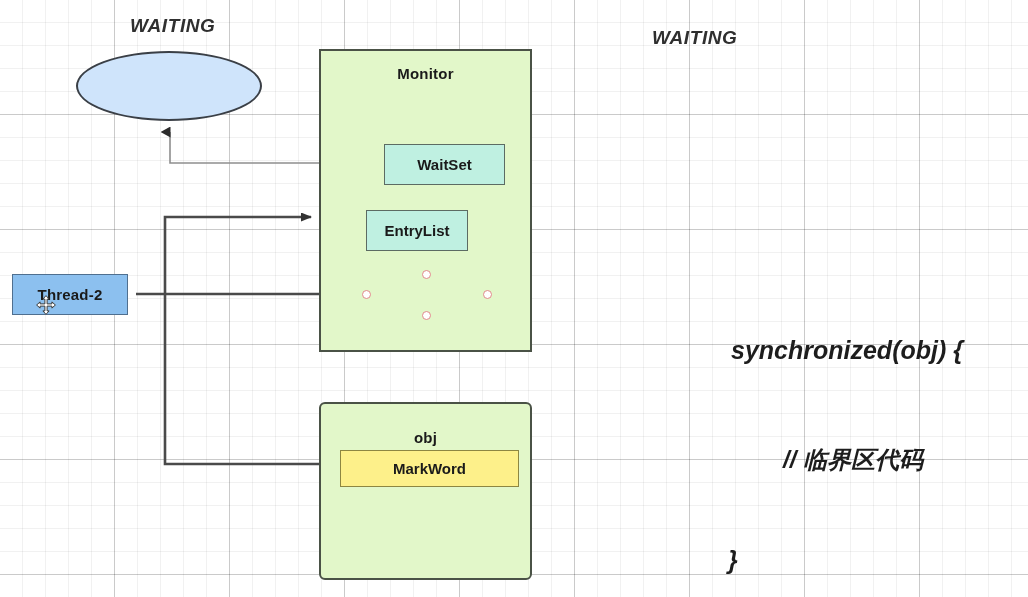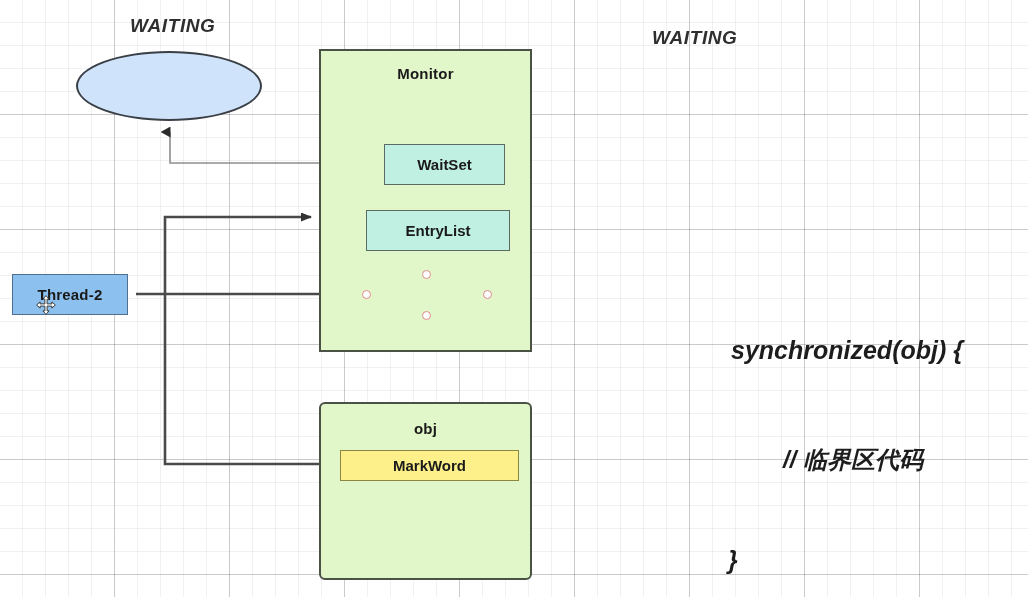--- a/index.html
+++ b/index.html
@@ -97,45 +97,45 @@
     top: 402px;
     width: 213px;
     height: 178px;
     background: #e2f7c9;
     border: 2px solid #4a5246;
     border-radius: 6px;
     align-items: flex-start;
     justify-content: center;
   }
   #obj-node .container-title {
-    margin-top: 16px;
+    margin-top: 25px;
     font-size: 15px;
   }
 
   .inner-box {
     position: absolute;
     box-sizing: border-box;
     display: flex;
     align-items: center;
     justify-content: center;
     background: #bff0e1;
     border: 1.5px solid #5c6b63;
     font-weight: bold;
     font-size: 15px;
     color: #1a1a1a;
   }
   #waitset-box   { left: 366px; top: 144px; width: 121px; height: 41px; margin-left: 18px; }
-  #entrylist-box { left: 366px; top: 210px; width: 144px; height: 41px; }
+  #entrylist-box { left: 366px; top: 210px; width: 102px; height: 41px; }
   #owner-box     { left: 366px; top: 274px; width: 121px; height: 41px; }
 
   #markword-box {
     left: 340px;
     top: 450px;
     width: 179px;
-    height: 31px;
+    height: 37px;
     background: #fdf08a;
     border: 1.5px solid #8d8641;
   }
 
   
   .handle {
     position: absolute;
     width: 9px;
     height: 9px;
     box-sizing: border-box;

